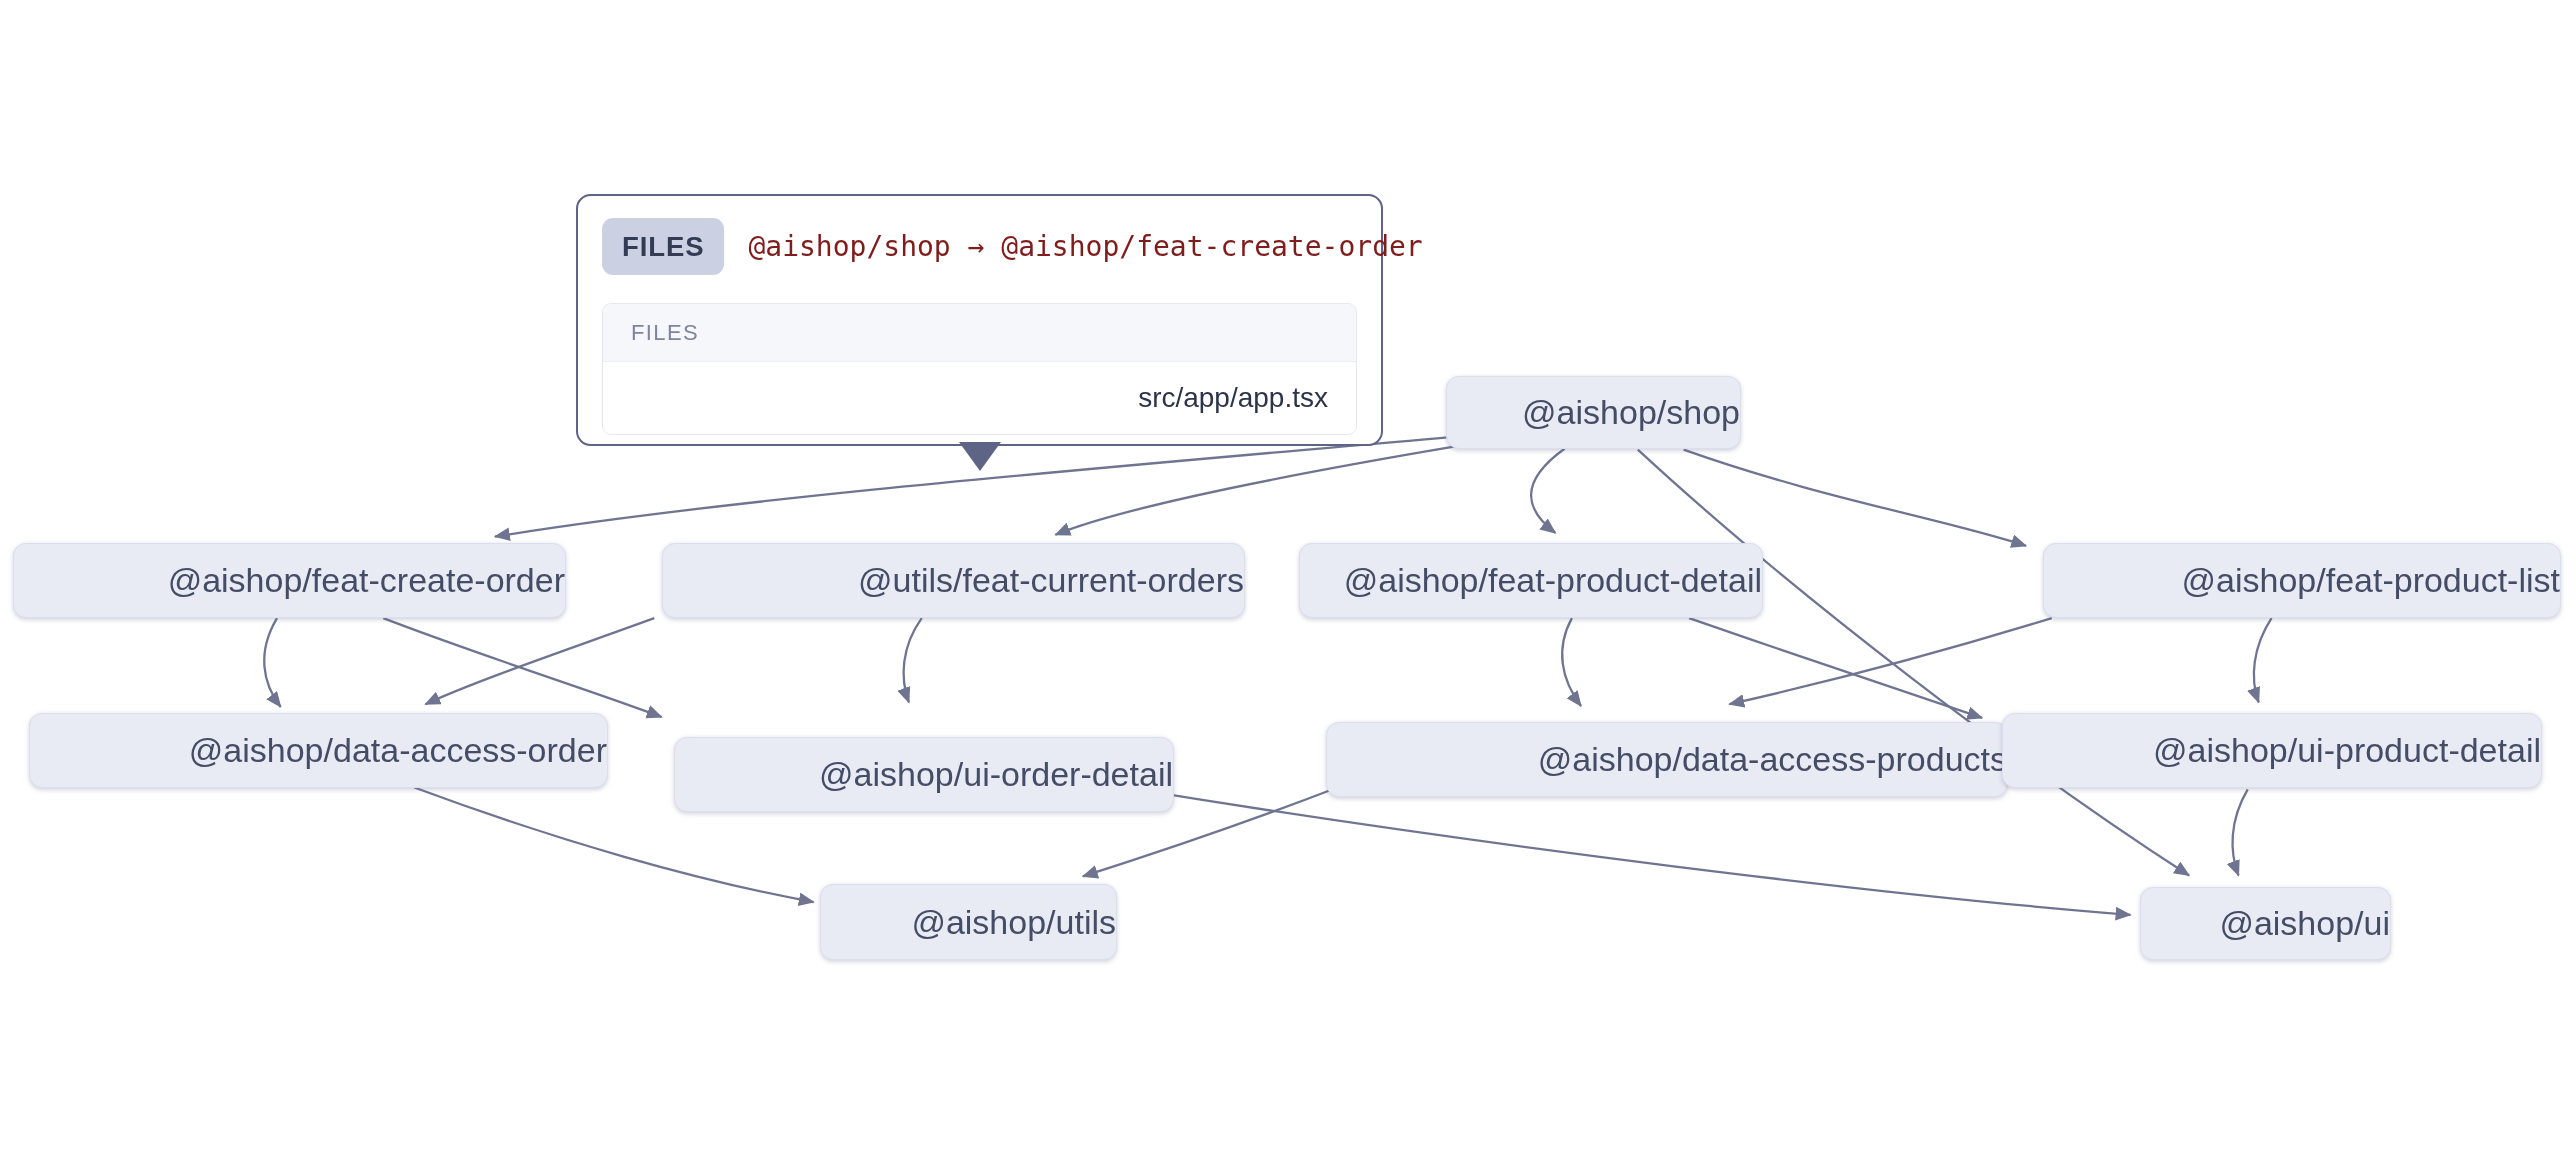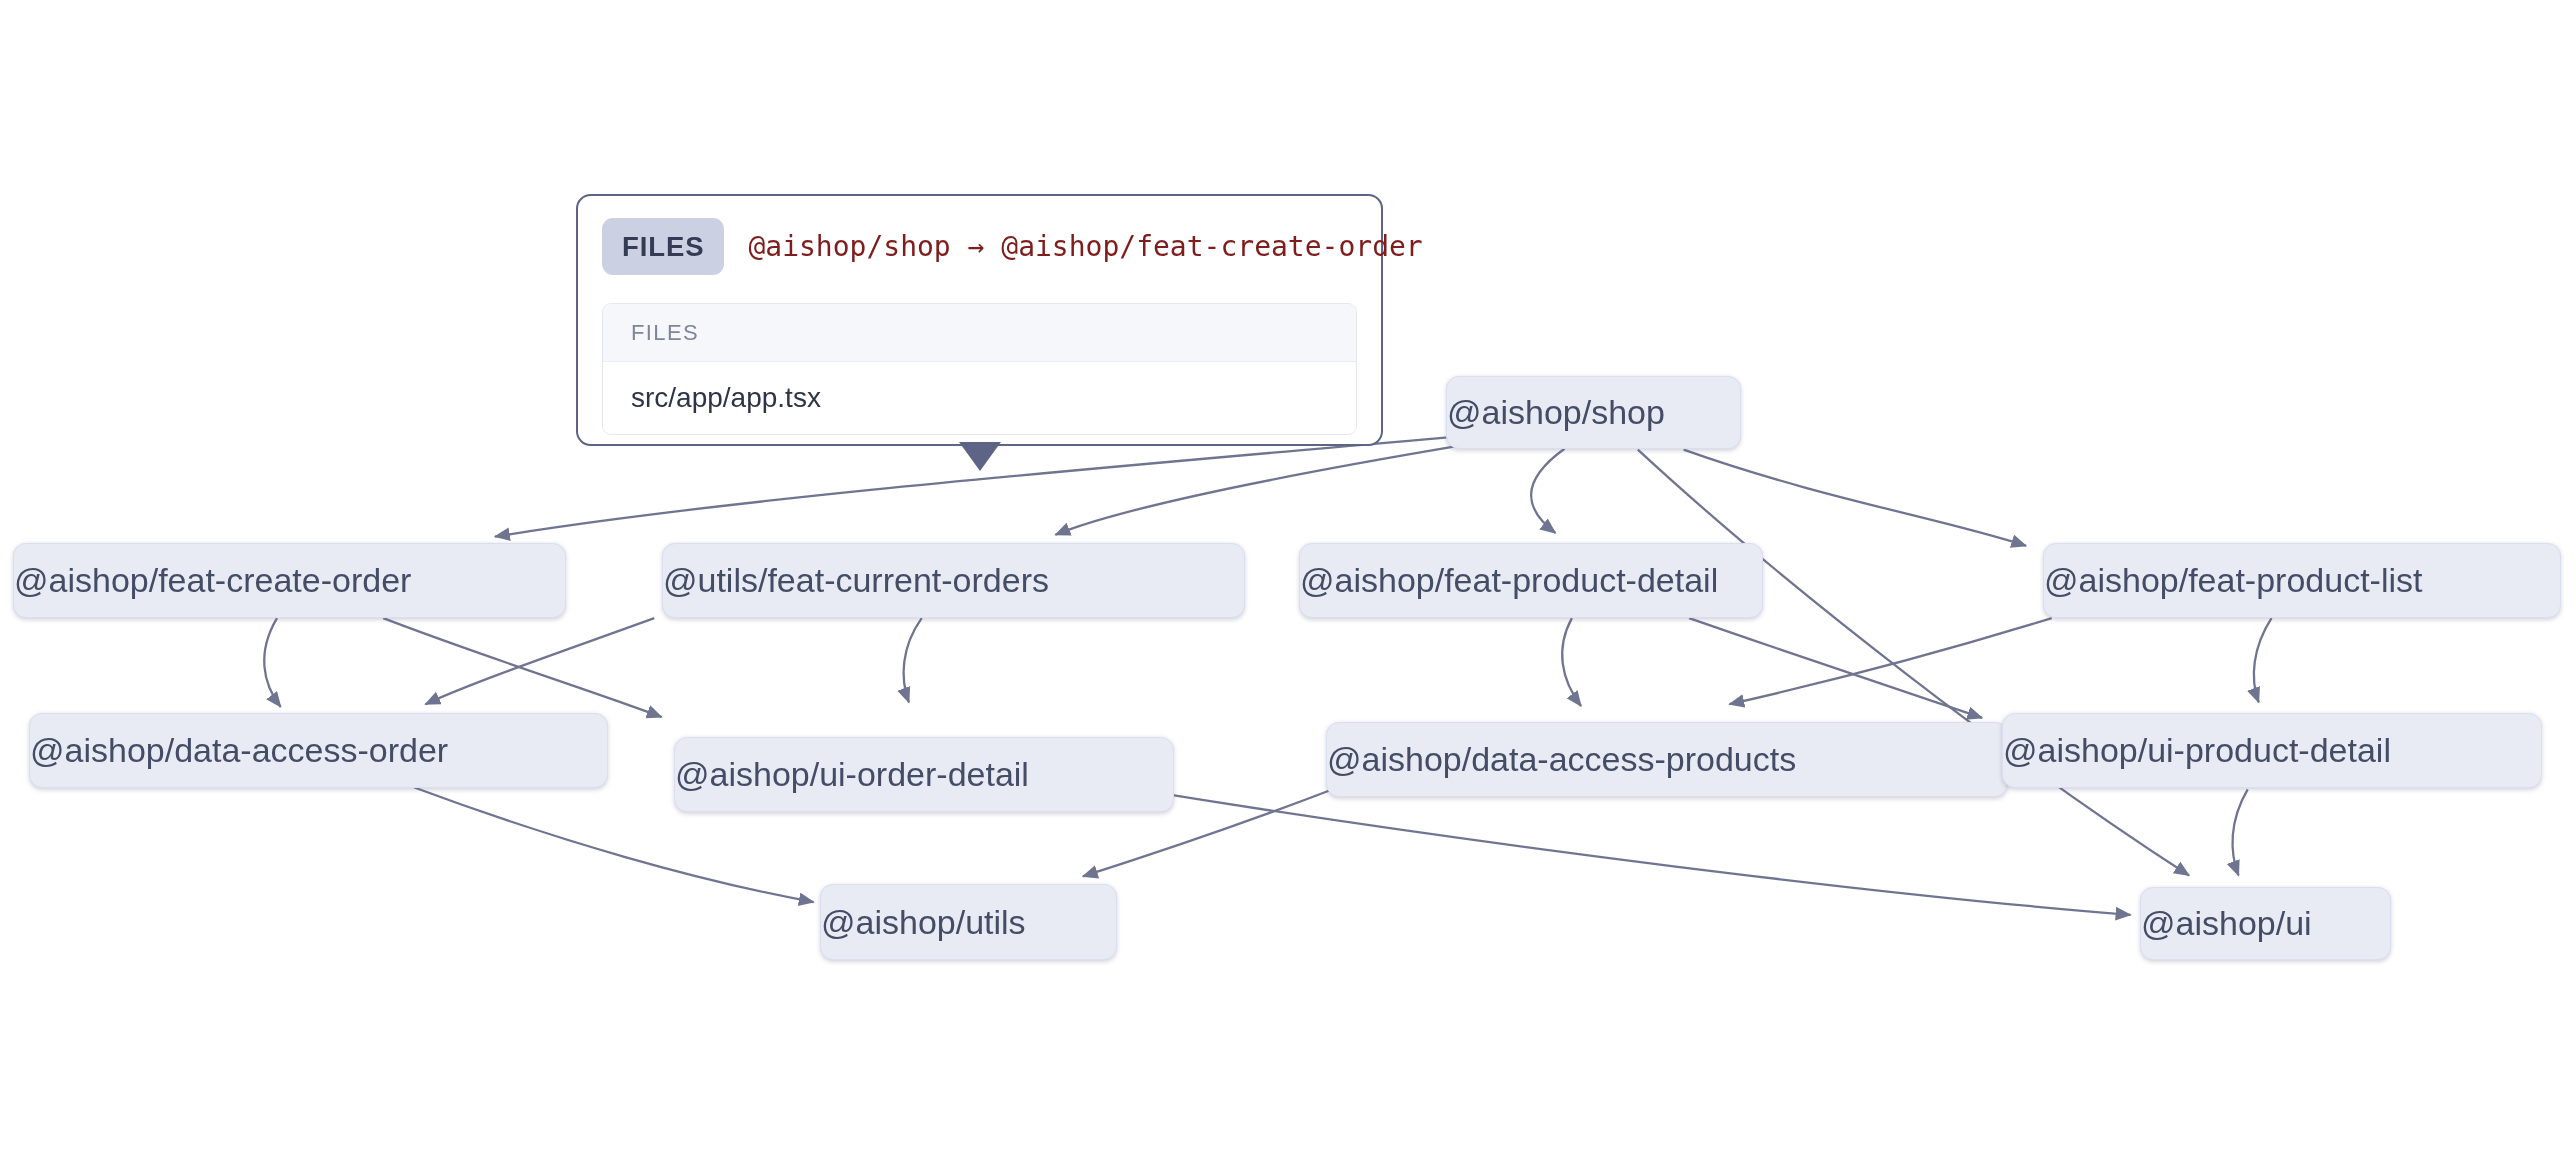--- a/index.html
+++ b/index.html
@@ -6,21 +6,21 @@
   #canvas{
     position:relative;
     width:2576px;height:1163px;
     background:#ffffff;
     overflow:hidden;
     font-family:"Liberation Sans", sans-serif;
   }
   #edge-layer{position:absolute;left:0;top:0;z-index:1;}
   .graph-node{
     position:absolute;z-index:2;
-    display:flex;align-items:center;justify-content:flex-start;
+    display:flex;align-items:center;justify-content:flex-end;
     background:#e8eaf4;
     border:0.9px solid #dadeee;
     border-radius:13px;
     box-shadow:0 1.8px 4.6px rgba(96,104,138,0.28);
     color:#454d66;
     font-size:34px;
     white-space:nowrap;
     cursor:pointer;
     box-sizing:border-box;
   }
@@ -70,20 +70,21 @@
     padding:15.6px 28px;
     font-size:22px;
     color:#7e849c;
     letter-spacing:1.4px;
   }
   .tip-file-row{
     background:#ffffff;
     padding:20px 28px;
     font-size:28px;
     color:#2e3447;
+    text-align:right;
   }
 </style>
 </head>
 <body>
 
 <div id="canvas">
 
   <svg id="edge-layer" width="2576" height="1163" viewBox="0 0 2812 1270">
     <defs>
       <marker id="arrow" markerWidth="9" markerHeight="8" refX="6.5" refY="3" orient="auto" markerUnits="strokeWidth">

